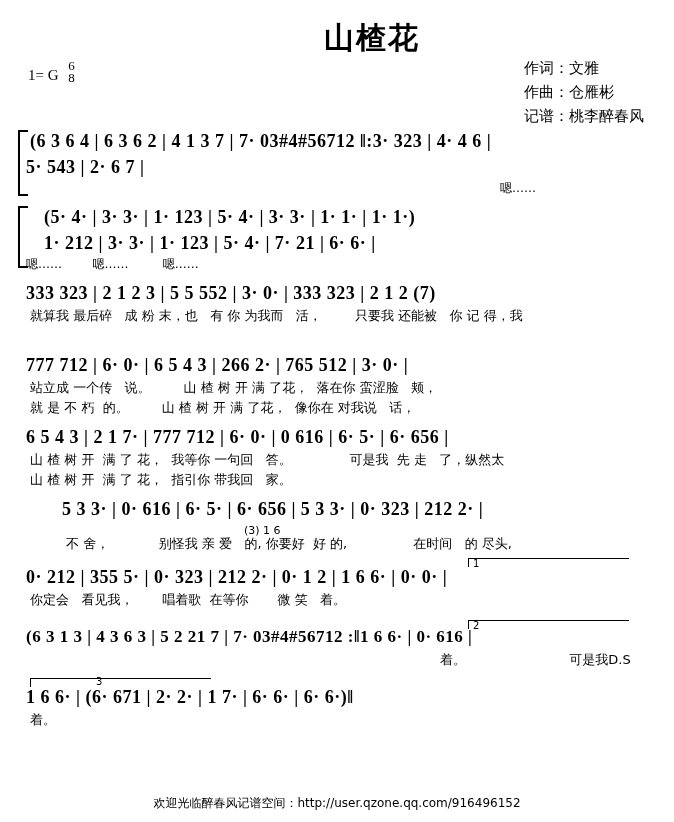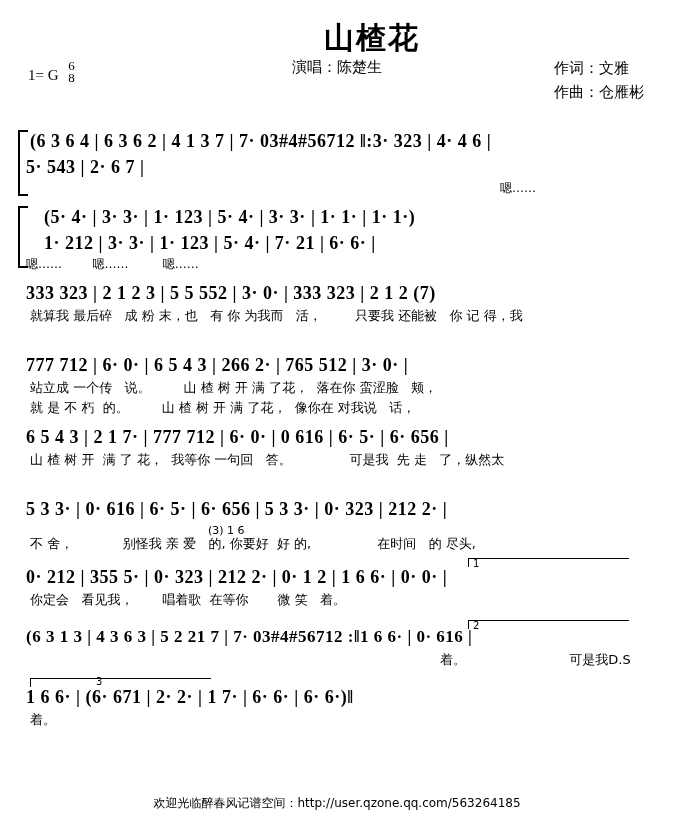--- a/index.html
+++ b/index.html
@@ -137,33 +137,33 @@
     font-size: 10px;
     font-family: "DejaVu Sans", sans-serif;
   }
 </style>
 </head>
 <body>
 
 <div class="page">
 
   <div class="title">山楂花</div>
-  <div class="singer">演唱：陈楚生</div>
 
   <div class="keysig">
     <span>1= G</span>
     <span class="frac">
       <span class="num">6</span>
       <span class="den">8</span>
     </span>
   </div>
 
   <div class="credits">
     <div>作词：文雅</div>
     <div>作曲：仓雁彬</div>
+    <div>记谱：桃李醉春风</div>
   </div>
 
   <div class="music">
 
     <div class="sysrow" style="height:76px;">
       <div class="sysbracket" style="top:2px;height:62px;"></div>
       <div class="notes" style="padding-left:30px;">(6 3 6 4 | 6 3 6 2 | 4 1 3 7 | 7· 03#4#56712 ‖:3· 323 | 4· 4 6 |</div>
       <div class="notes" style="">5· 543 | 2· 6 7 |</div>
       <div class="hum" style="padding-left:500px;">嗯……</div>
     </div>
@@ -182,23 +182,24 @@
 
     <div class="sysrow" style="height:72px;">
       <div class="notes">777 712 | 6· 0· | 6 5 4 3 | 266 2· | 765 512 | 3· 0· |</div>
       <div class="lyric">站立成 一个传   说。        山 楂 树 开 满 了花，  落在你 蛮涩脸   颊，</div>
       <div class="lyric">就 是 不 朽  的。        山 楂 树 开 满 了花，  像你在 对我说   话，</div>
     </div>
 
     <div class="sysrow" style="height:72px;">
       <div class="notes">6 5 4 3 | 2 1 7· | 777 712 | 6· 0· | 0 616 | 6· 5· | 6· 656 |</div>
       <div class="lyric">山 楂 树 开  满 了 花，  我等你 一句回   答。              可是我  先 走   了，纵然太</div>
-    </div>
-
-    <div class="sysrow" style="height:68px;">
+      <div class="lyric">山 楂 树 开  满 了 花，  指引你 带我回   家。</div>
+    </div>
+
+    <div class="sysrow" style="height:68px;margin-left:36px;">
       <div class="notes">5 3 3· | 0· 616 | 6· 5· | 6· 656 | 5 3 3· | 0· 323 | 212 2· |</div>
       <div class="ann" style="left:208px;top:28px;">(3) 1 6</div>
       <div class="lyric" style="padding-top:12px;">不 舍，            别怪我 亲 爱   的, 你要好  好 的,                在时间   的 尽头,</div>
     </div>
 
     <div class="sysrow" style="height:60px;">
       <div class="endingline" style="left:468px;top:-6px;width:160px;"></div>
       <div class="endingnum" style="left:473px;top:-6px;">1</div>
       <div class="notes">0· 212 | 355 5· | 0· 323 | 212 2· | 0· 1 2 | 1 6 6· | 0· 0· |</div>
       <div class="lyric">你定会   看见我，       唱着歌  在等你       微 笑   着。</div>
@@ -213,14 +214,14 @@
 
     <div class="sysrow" style="height:60px;">
       <div class="endingline" style="left:30px;top:-6px;width:180px;"></div>
       <div class="endingnum" style="left:96px;top:-8px;">3</div>
       <div class="notes">1 6 6· | (6· 671 | 2· 2· | 1 7· | 6· 6· | 6· 6·)‖</div>
       <div class="lyric">着。</div>
     </div>
 
   </div>
 
-  <div class="footer">欢迎光临醉春风记谱空间：http://user.qzone.qq.com/563264185</div>
+  <div class="footer">欢迎光临醉春风记谱空间：http://user.qzone.qq.com/916496152</div>
 </div>
 
 </body></html>

